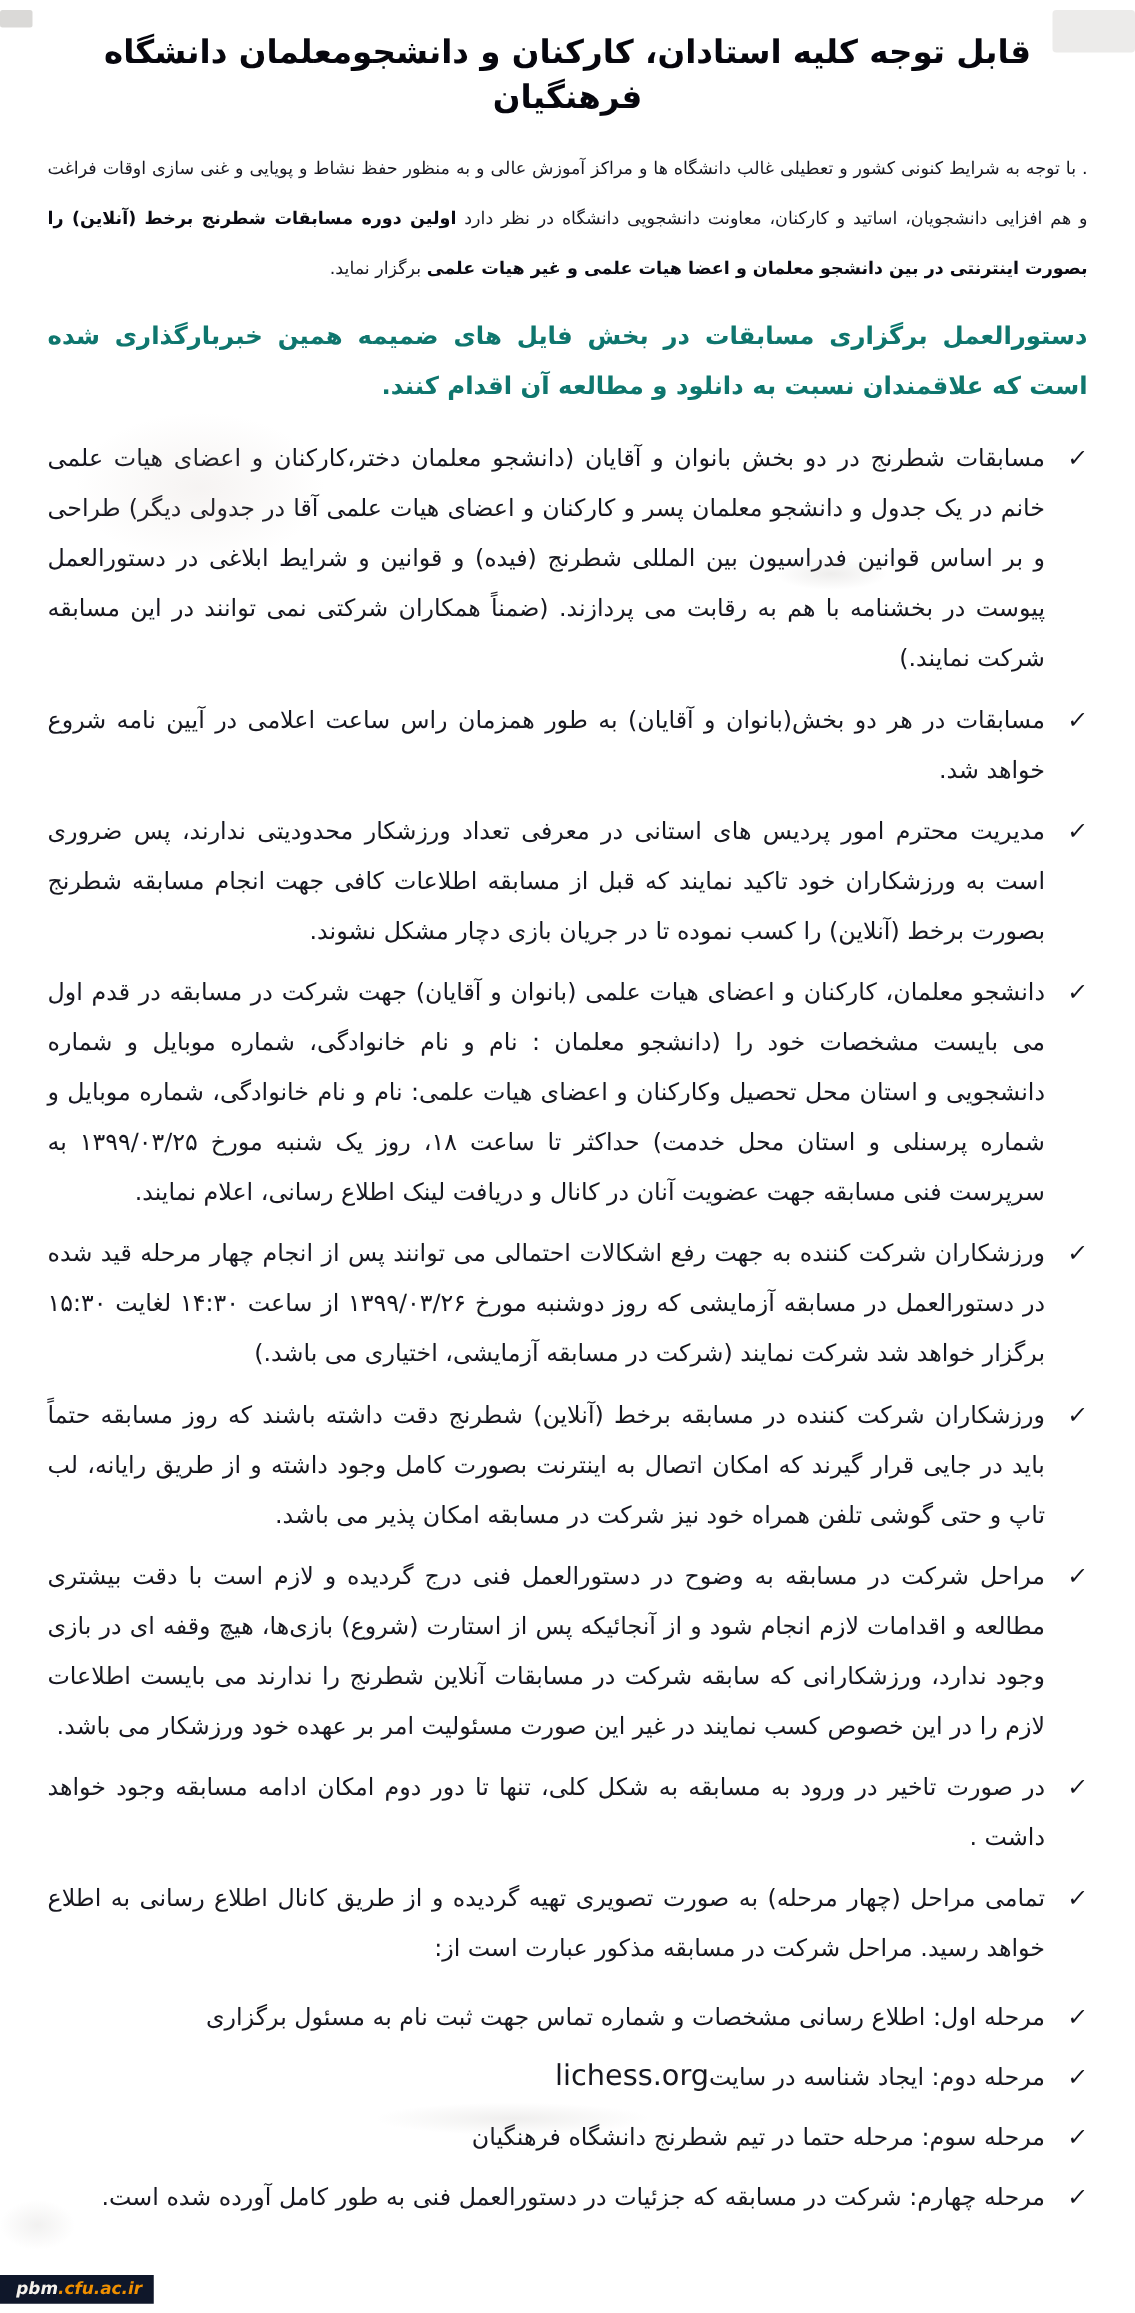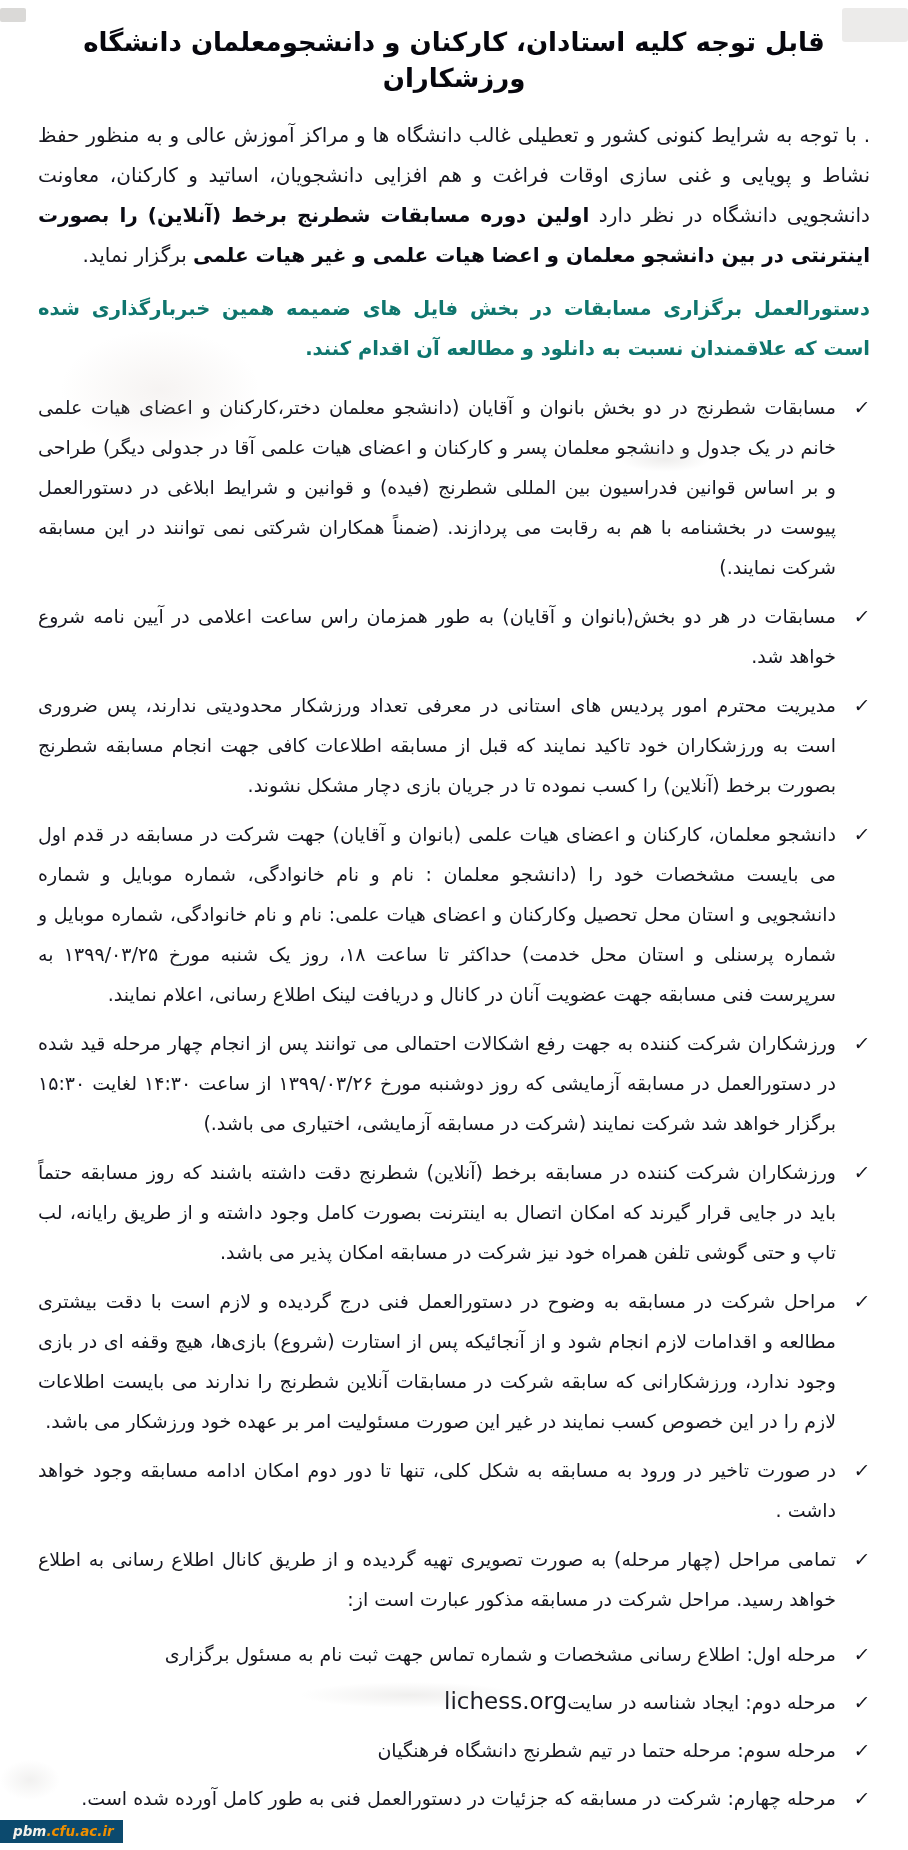--- a/index.html
+++ b/index.html
@@ -12,21 +12,21 @@
   .page {
     direction: rtl;
     padding: 16px 38px 0 38px;
   }
   .title {
     font-size: 26px; font-weight: bold; color: #07070e;
     text-align: center; margin: 8px 0 18px 0; line-height: 1.4;
     letter-spacing: -0.3px;
   }
   .para {
-    font-size: 20px; line-height: 40px;
+    font-size: 14px; line-height: 40px;
     text-align: justify; margin: 0 0 10px 0;
   }
   .b { font-weight: bold; color: #0b0b13; }
   .notice {
     font-weight: bold; font-size: 19.5px; color: #0f766e;
     margin-top: 14px; margin-bottom: 0;
   }
   .heading {
     font-size: 19.5px; font-weight: bold; color: #0b0b13;
     margin: 30px 0 14px 0; line-height: 1.4;
@@ -46,39 +46,39 @@
   .stages { margin-top: 14px; }
   .stage-row { display: flex; gap: 12px; margin: 21px 0; align-items: baseline; }
   .stage-row .check { line-height: 26px; }
   .stext { font-size: 19px; line-height: 26px; }
   .latin {
     font-size: 23px; font-weight: normal;
     direction: ltr; unicode-bidi: embed;
   }
   .watermark {
     position: absolute; left: 0; bottom: 7px;
-    background: #0c4a6e; color: #f5f2ec;
+    background: #0f172a; color: #f5f2ec;
     font-style: italic; font-weight: bold; font-size: 13.5px;
     padding: 3px 9px 4px 13px; direction: ltr; line-height: 1.2;
   }
   .wm-suffix { color: #ef8f00; }
   .smudge { position: absolute; pointer-events: none; border-radius: 50%; }
   .sm1 { left: 0;   top: 8px;    width: 26px;  height: 14px; background: rgba(150,145,140,0.35); border-radius: 2px; }
   .sm2 { left: 842px; top: 8px;  width: 66px;  height: 34px; background: rgba(170,165,160,0.22); border-radius: 3px; }
   .sm3 { left: 60px;  top: 330px; width: 200px; height: 120px; background: radial-gradient(closest-side, rgba(180,160,150,0.12), rgba(180,160,150,0)); }
   .sm4 { left: 620px; top: 446px; width: 90px;  height: 26px; background: radial-gradient(closest-side, rgba(160,155,150,0.18), rgba(160,155,150,0)); }
   .sm5 { left: 300px; top: 1682px; width: 220px; height: 26px; background: radial-gradient(closest-side, rgba(160,155,150,0.16), rgba(160,155,150,0)); }
   .sm6 { left: 0; top: 1760px; width: 60px; height: 40px; background: radial-gradient(closest-side, rgba(160,155,150,0.14), rgba(160,155,150,0)); }
 </style>
 </head>
 <body>
 
 <div class="page">
 
-  <h1 class="title">قابل توجه کلیه استادان، کارکنان و دانشجومعلمان دانشگاه ورزشکاران</h1>
+  <h1 class="title">قابل توجه کلیه استادان، کارکنان و دانشجومعلمان دانشگاه فرهنگیان</h1>
 
   <p class="para"><span>. با توجه به شرایط کنونی کشور و تعطیلی غالب دانشگاه ها و مراکز آموزش عالی و به منظور حفظ نشاط و پویایی و غنی سازی اوقات فراغت و هم افزایی دانشجویان، اساتید و کارکنان، معاونت دانشجویی دانشگاه در نظر دارد </span><span class="b">اولین دوره مسابقات شطرنج برخط (آنلاین) را بصورت اینترنتی در بین دانشجو معلمان و اعضا هیات علمی و غیر هیات علمی</span><span> برگزار نماید.</span></p>
 
   <p class="para notice">دستورالعمل برگزاری مسابقات در بخش فایل های ضمیمه همین خبربارگذاری شده است که علاقمندان نسبت به دانلود و مطالعه آن اقدام کنند.</p>
 
 
   <div class="bullets">
     <div class="bullet">
       <span class="check">✓</span>
       <span class="btext">مسابقات شطرنج در دو بخش بانوان و آقایان (دانشجو معلمان دختر،کارکنان و اعضای هیات علمی خانم در یک جدول و دانشجو معلمان پسر و کارکنان و اعضای هیات علمی آقا در جدولی دیگر) طراحی و بر اساس قوانین فدراسیون بین المللی شطرنج (فیده) و قوانین و شرایط ابلاغی در دستورالعمل پیوست در بخشنامه با هم به رقابت می پردازند. (ضمناً همکاران شرکتی نمی توانند در این مسابقه شرکت نمایند.)</span>

